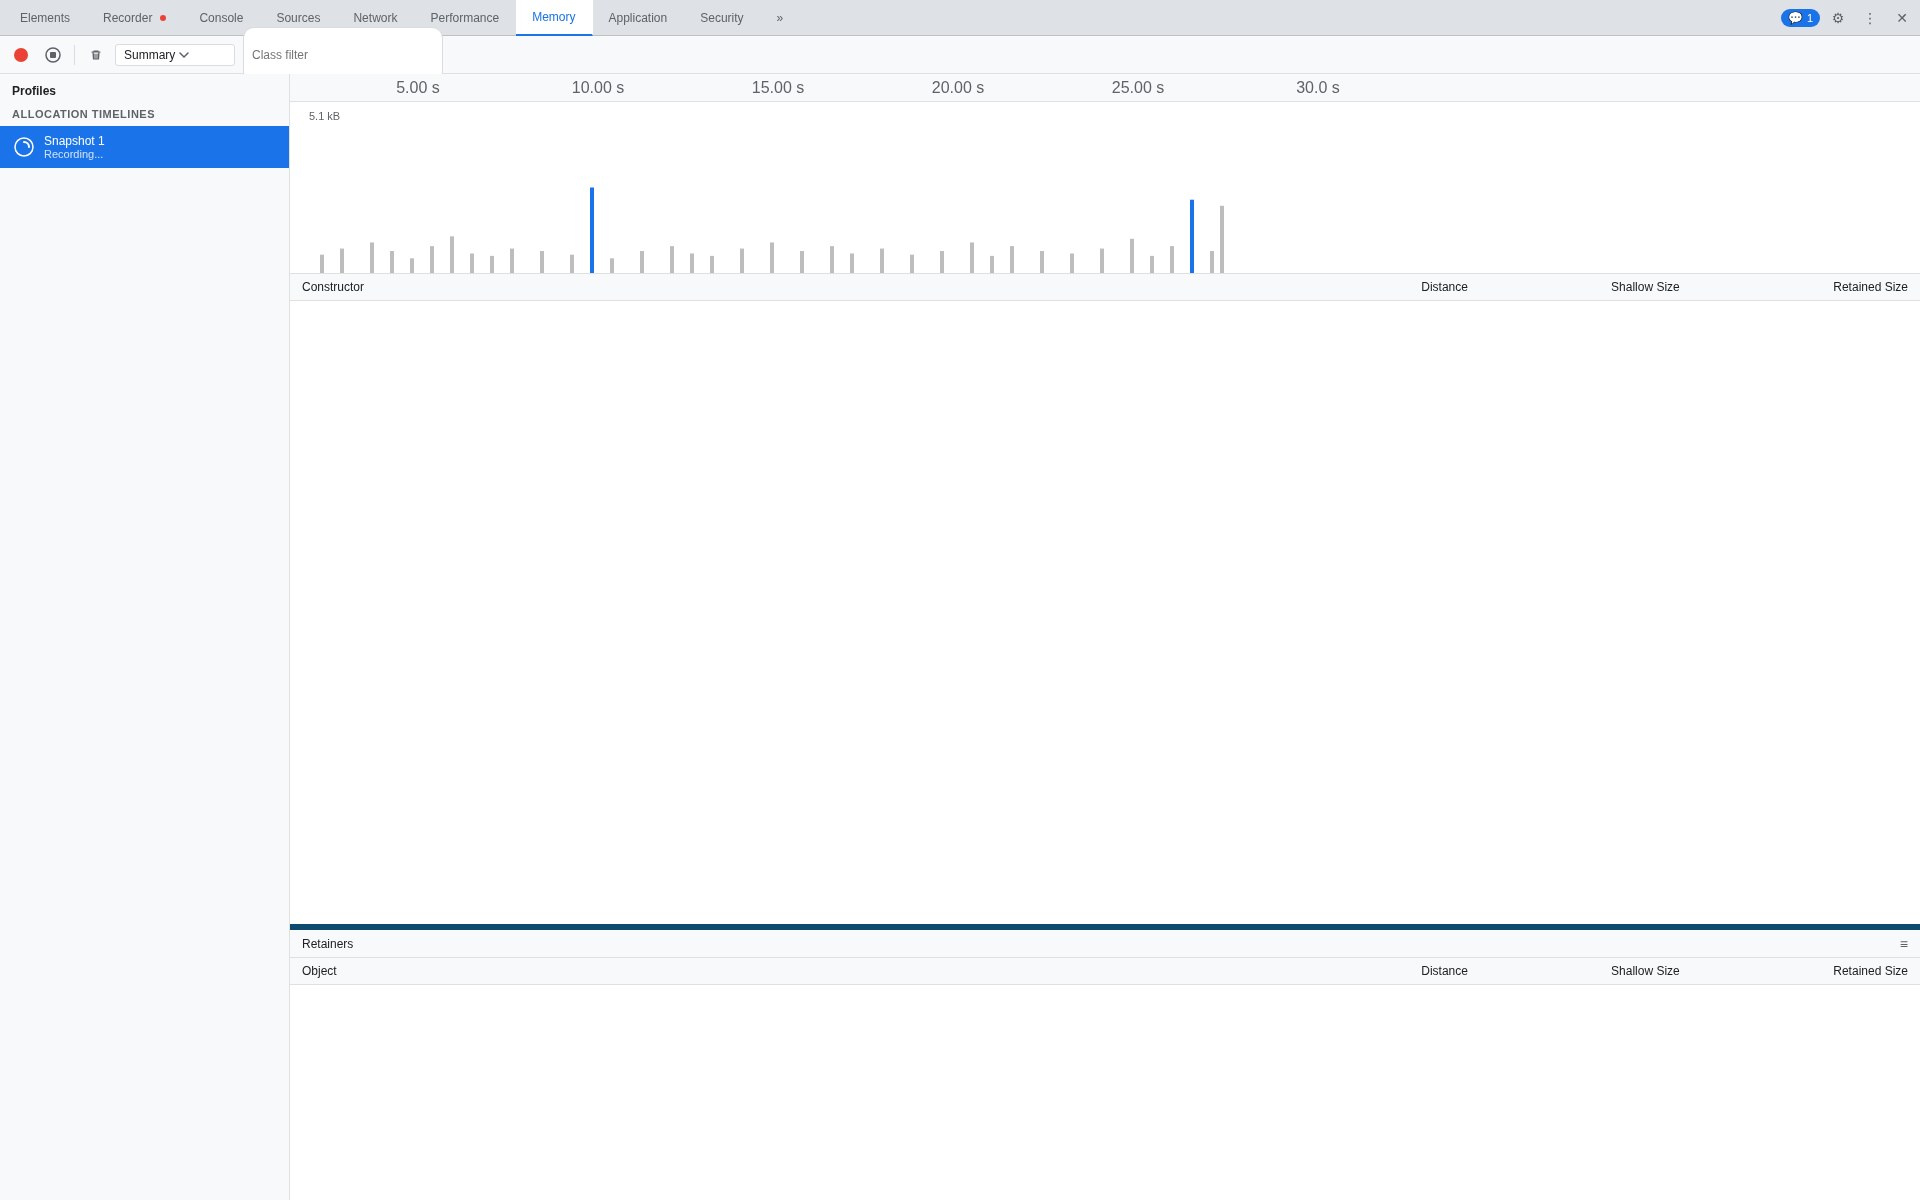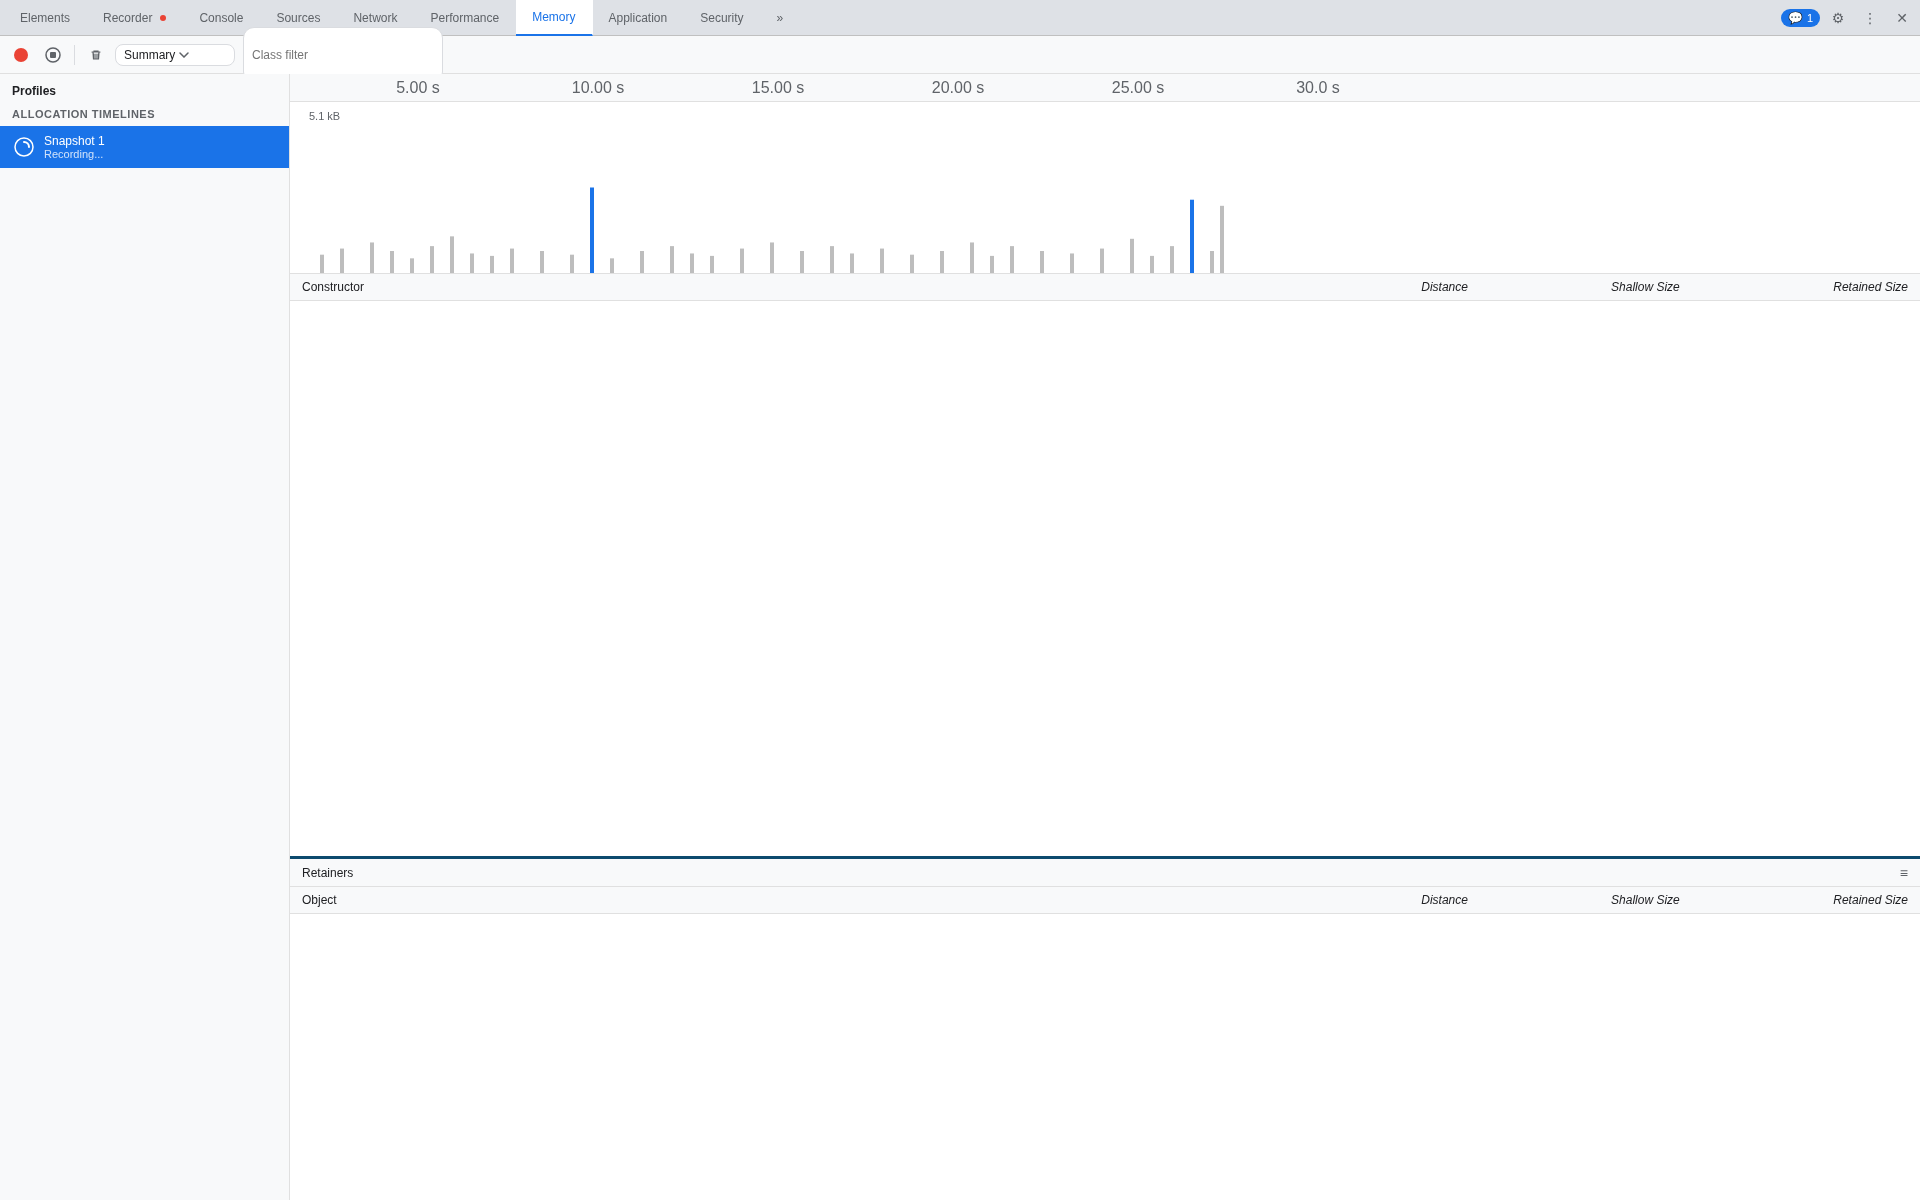--- a/index.html
+++ b/index.html
@@ -105,21 +105,21 @@
     .toolbar-divider {
       width: 1px;
       height: 20px;
       background: #dadce0;
       margin: 0 2px;
     }
     .summary-select {
       display: flex;
       align-items: center;
       border: 1px solid #dadce0;
-      border-radius: 8px;
+      border-radius: 3px;
       background: white;
       padding: 3px 8px;
       cursor: pointer;
       font-size: 12px;
       color: #202124;
       gap: 4px;
       min-width: 120px;
     }
     .class-filter-input {
       border: 1px solid #dadce0;
@@ -253,28 +253,28 @@
       background: #f8f9fa;
       border-bottom: 1px solid #e0e0e0;
       padding: 6px 12px;
       text-align: left;
       font-weight: 500;
       color: #202124;
       white-space: nowrap;
       position: sticky;
       top: 0;
     }
-    thead th.numeric { text-align: right; font-style: italic; }
+    thead th.numeric { text-align: right; }
 
     
     .retainers-panel {
-      border-top: 3px solid #0c4a6e;
+      border-top: 6px solid #0c4a6e;
       display: flex;
       flex-direction: column;
-      height: 344px;
+      height: 276px;
       flex-shrink: 0;
     }
     .retainers-header {
       height: 28px;
       background: #f8f9fa;
       border-bottom: 1px solid #e0e0e0;
       display: flex;
       align-items: center;
       justify-content: space-between;
       padding: 0 12px;

